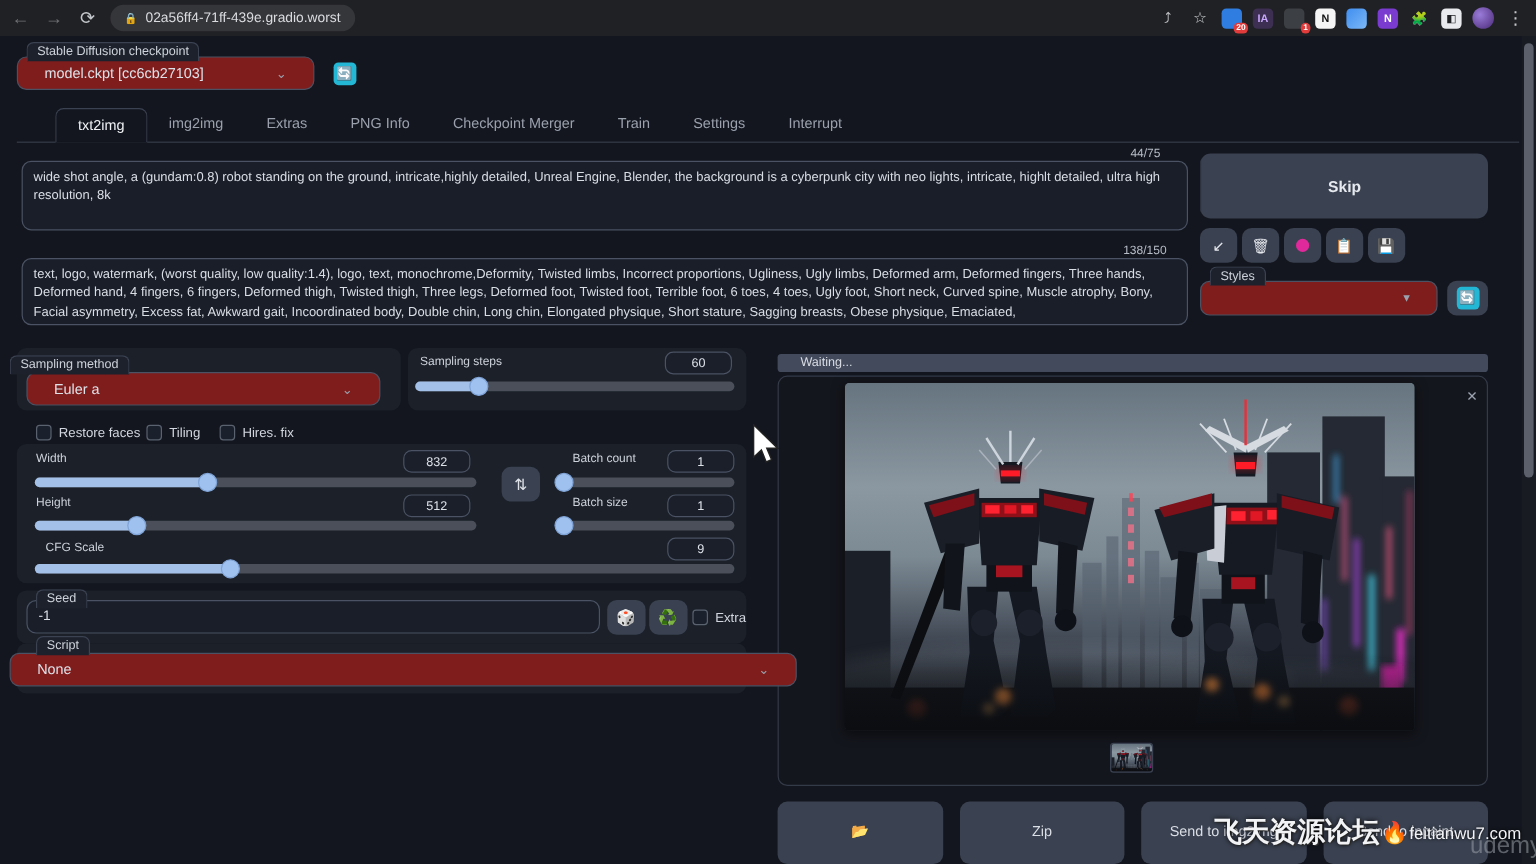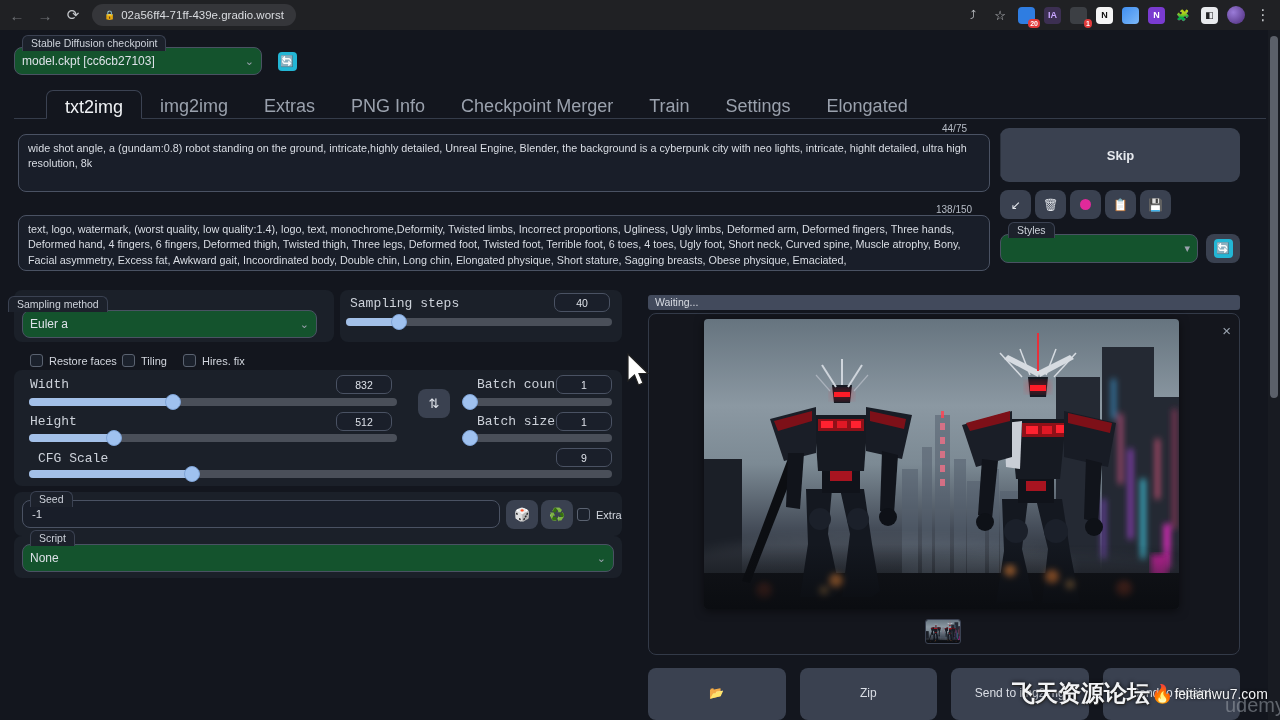--- a/index.html
+++ b/index.html
@@ -21,34 +21,34 @@
   .badge{position:absolute;right:-5px;bottom:-4px;background:#e23b3b;color:#fff;font-size:7px;
     border-radius:4px;padding:0 2px;line-height:9px;font-weight:bold;}
   .avatar{width:18px;height:18px;border-radius:50%;background:radial-gradient(circle at 35% 35%,#9a7bd8,#4a2a78);}
 
   
   .page{position:absolute;left:0;top:30px;width:1280px;height:690px;background:#13161e;}
 
   .lbl{position:absolute;font-size:10.5px;color:#cdd2da;background:#1c212b;
     border:1px solid #3b4252;border-bottom:none;border-radius:6px 6px 0 0;
     padding:1px 8px 2px;line-height:12px;white-space:nowrap;z-index:3;}
-  .plainlbl{position:absolute;font-size:13px;color:#cdd2da;white-space:nowrap;font-family:Liberation Mono, monospace;}
-
-  .select{position:absolute;background:#14532d;border:1px solid #4a5263;border-radius:8px;
-    display:flex;align-items:center;padding:0 7px;font-size:12px;color:#dde1e8;z-index:2;}
+  .plainlbl{position:absolute;font-size:10px;color:#cdd2da;white-space:nowrap;}
+
+  .select{position:absolute;background:#7f1d1d;border:1px solid #4a5263;border-radius:8px;
+    display:flex;align-items:center;padding:0 22px;font-size:12px;color:#dde1e8;z-index:2;}
   .select .chev{margin-left:auto;color:#9aa1ad;font-size:11px;}
 
   .tealbtn{position:absolute;background:#3a4150;border-radius:8px;display:flex;align-items:center;
     justify-content:center;z-index:2;}
   .tealbtn .tb{width:19px;height:19px;border-radius:4px;background:#23b6d5;color:#0b3a46;
     font-size:11px;display:flex;align-items:center;justify-content:center;}
 
   
   .tabs{position:absolute;left:14px;top:60px;width:1252px;height:29px;display:flex;
-    border-bottom:1px solid #353c4a;font-size:18px;padding-left:32px;}
+    border-bottom:1px solid #353c4a;font-size:12px;padding-left:32px;}
   .tab{padding:6px 18px;color:#9aa1ad;cursor:pointer;}
   .tab.active{border:1px solid #3b4252;border-bottom:1px solid #13161e;margin-bottom:-1px;
     border-radius:7px 7px 0 0;color:#f0f2f5;background:#13161e;}
 
   .counter{position:absolute;font-size:10px;color:#b7bdc7;z-index:3;}
   textarea.prompt{position:absolute;background:#191e29;border:1px solid #4a5263;border-radius:8px;
     color:#d9dde4;font-family:"Liberation Sans","DejaVu Sans",sans-serif;font-size:10.8px;
     line-height:1.42;padding:6px 9px;resize:none;overflow:hidden;z-index:2;}
 
   
@@ -75,21 +75,21 @@
   .cb{width:13px;height:13px;background:#1b212c;border:1px solid #5a6270;border-radius:3px;}
 
   input.seed{position:absolute;background:#191e29;border:1px solid #4a5263;border-radius:8px;
     color:#d9dde4;font-size:11.5px;padding:0 9px;z-index:2;
     font-family:"Liberation Sans","DejaVu Sans",sans-serif;}
   .sqbtn{position:absolute;width:32px;height:29px;background:#3a4150;border-radius:8px;
     display:flex;align-items:center;justify-content:center;font-size:13px;}
 
   
   .progress{position:absolute;left:648px;top:265px;width:592px;height:15px;background:#424a5c;
-    border-radius:3px;font-size:10.5px;color:#d8dce3;line-height:15px;padding-left:7px;}
+    border-radius:3px;font-size:10.5px;color:#d8dce3;line-height:15px;padding-left:19px;}
   .gallery{position:absolute;left:648px;top:283px;width:592px;height:342px;background:#14161d;
     border:1px solid #333a48;border-radius:8px;}
   .closex{position:absolute;right:8px;top:8px;font-size:15px;color:#9aa3af;z-index:4;}
   .mainimg{position:absolute;left:55px;top:5px;width:475px;height:290px;border-radius:4px;
     overflow:hidden;box-shadow:0 2px 10px rgba(0,0,0,.5);}
   .thumbimg{position:absolute;left:277px;top:306px;width:34px;height:23px;border-radius:2px;
     overflow:hidden;outline:1px solid #3b4252;}
   .outbtns{position:absolute;left:648px;top:638px;width:592px;height:52px;display:flex;gap:14px;}
   .outbtns .ob{flex:1;background:#3a4150;border-radius:8px;display:flex;align-items:center;
     justify-content:center;text-align:center;font-size:12px;color:#dadee5;line-height:1.3;
@@ -156,21 +156,21 @@
     </div>
 
     <div class="tabs">
       <div class="tab active">txt2img</div>
       <div class="tab">img2img</div>
       <div class="tab">Extras</div>
       <div class="tab">PNG Info</div>
       <div class="tab">Checkpoint Merger</div>
       <div class="tab">Train</div>
       <div class="tab">Settings</div>
-      <div class="tab">Elongated</div>
+      <div class="tab">Interrupt</div>
     </div>
 
     <span class="counter" style="left:942px;top:93px">44/75</span>
     <textarea class="prompt" style="left: 18px; top: 104px; width: 972px; height: 58px;" readonly="">wide shot angle, a (gundam:0.8) robot standing on the ground, intricate,highly detailed, Unreal Engine, Blender, the background is a cyberpunk city with neo lights, intricate, highlt detailed, ultra high resolution, 8k</textarea>
 
     <span class="counter" style="left:936px;top:174px">138/150</span>
     <textarea class="prompt" style="left: 18px; top: 185px; width: 972px; height: 56px;" readonly="">text, logo, watermark, (worst quality, low quality:1.4), logo, text, monochrome,Deformity, Twisted limbs, Incorrect proportions, Ugliness, Ugly limbs, Deformed arm, Deformed fingers, Three hands, Deformed hand, 4 fingers, 6 fingers, Deformed thigh, Twisted thigh, Three legs, Deformed foot, Twisted foot, Terrible foot, 6 toes, 4 toes, Ugly foot, Short neck, Curved spine, Muscle atrophy, Bony, Facial asymmetry, Excess fat, Awkward gait, Incoordinated body, Double chin, Long chin, Elongated physique, Short stature, Sagging breasts, Obese physique, Emaciated,</textarea>
 
     <div class="genbtns">
       <div class="div"></div>
@@ -203,21 +203,21 @@
 
     <div class="block" style="left:14px;top:260px;width:320px;height:52px"></div>
     <span class="lbl" style="left:8px;top:266px">Sampling method</span>
     <div class="select" style="left:22px;top:280px;width:295px;height:28px">
       <span>Euler a</span>
       <span class="chev">⌄</span>
     </div>
 
     <div class="block" style="left:340px;top:260px;width:282px;height:52px"></div>
     <span class="plainlbl" style="left:350px;top:266px">Sampling steps</span>
-    <div class="numbox" style="left:554px;top:263px">40</div>
+    <div class="numbox" style="left:554px;top:263px">60</div>
     <div class="slider" style="left:346px;top:288px;width:266px">
       <div class="fill" style="width: 20%;">
           <span class="thumb"></span>
         </div>
     </div>
 
     <div class="cbrow" style="left:30px;top:324px">
       <span class="cb"></span>
       <span>Restore faces</span>
     </div>
@@ -285,21 +285,21 @@
     <div class="sqbtn" style="left:541px;top:470px">
       <span style="color:#3fd06a">♻️</span>
     </div>
     <div class="cbrow" style="left:577px;top:478px">
       <span class="cb"></span>
       <span>Extra</span>
     </div>
 
     <div class="block" style="left:14px;top:506px;width:608px;height:42px"></div>
     <span class="lbl" style="left:30px;top:500px">Script</span>
-    <div class="select" style="left:22px;top:514px;width:592px;height:28px">
+    <div class="select" style="left:8px;top:514px;width:656px;height:28px">
       <span>None</span>
       <span class="chev">⌄</span>
     </div>
 
     <div class="progress">
       <span>Waiting...</span>
     </div>
 
     <div class="gallery">
       <span class="closex">×</span>

